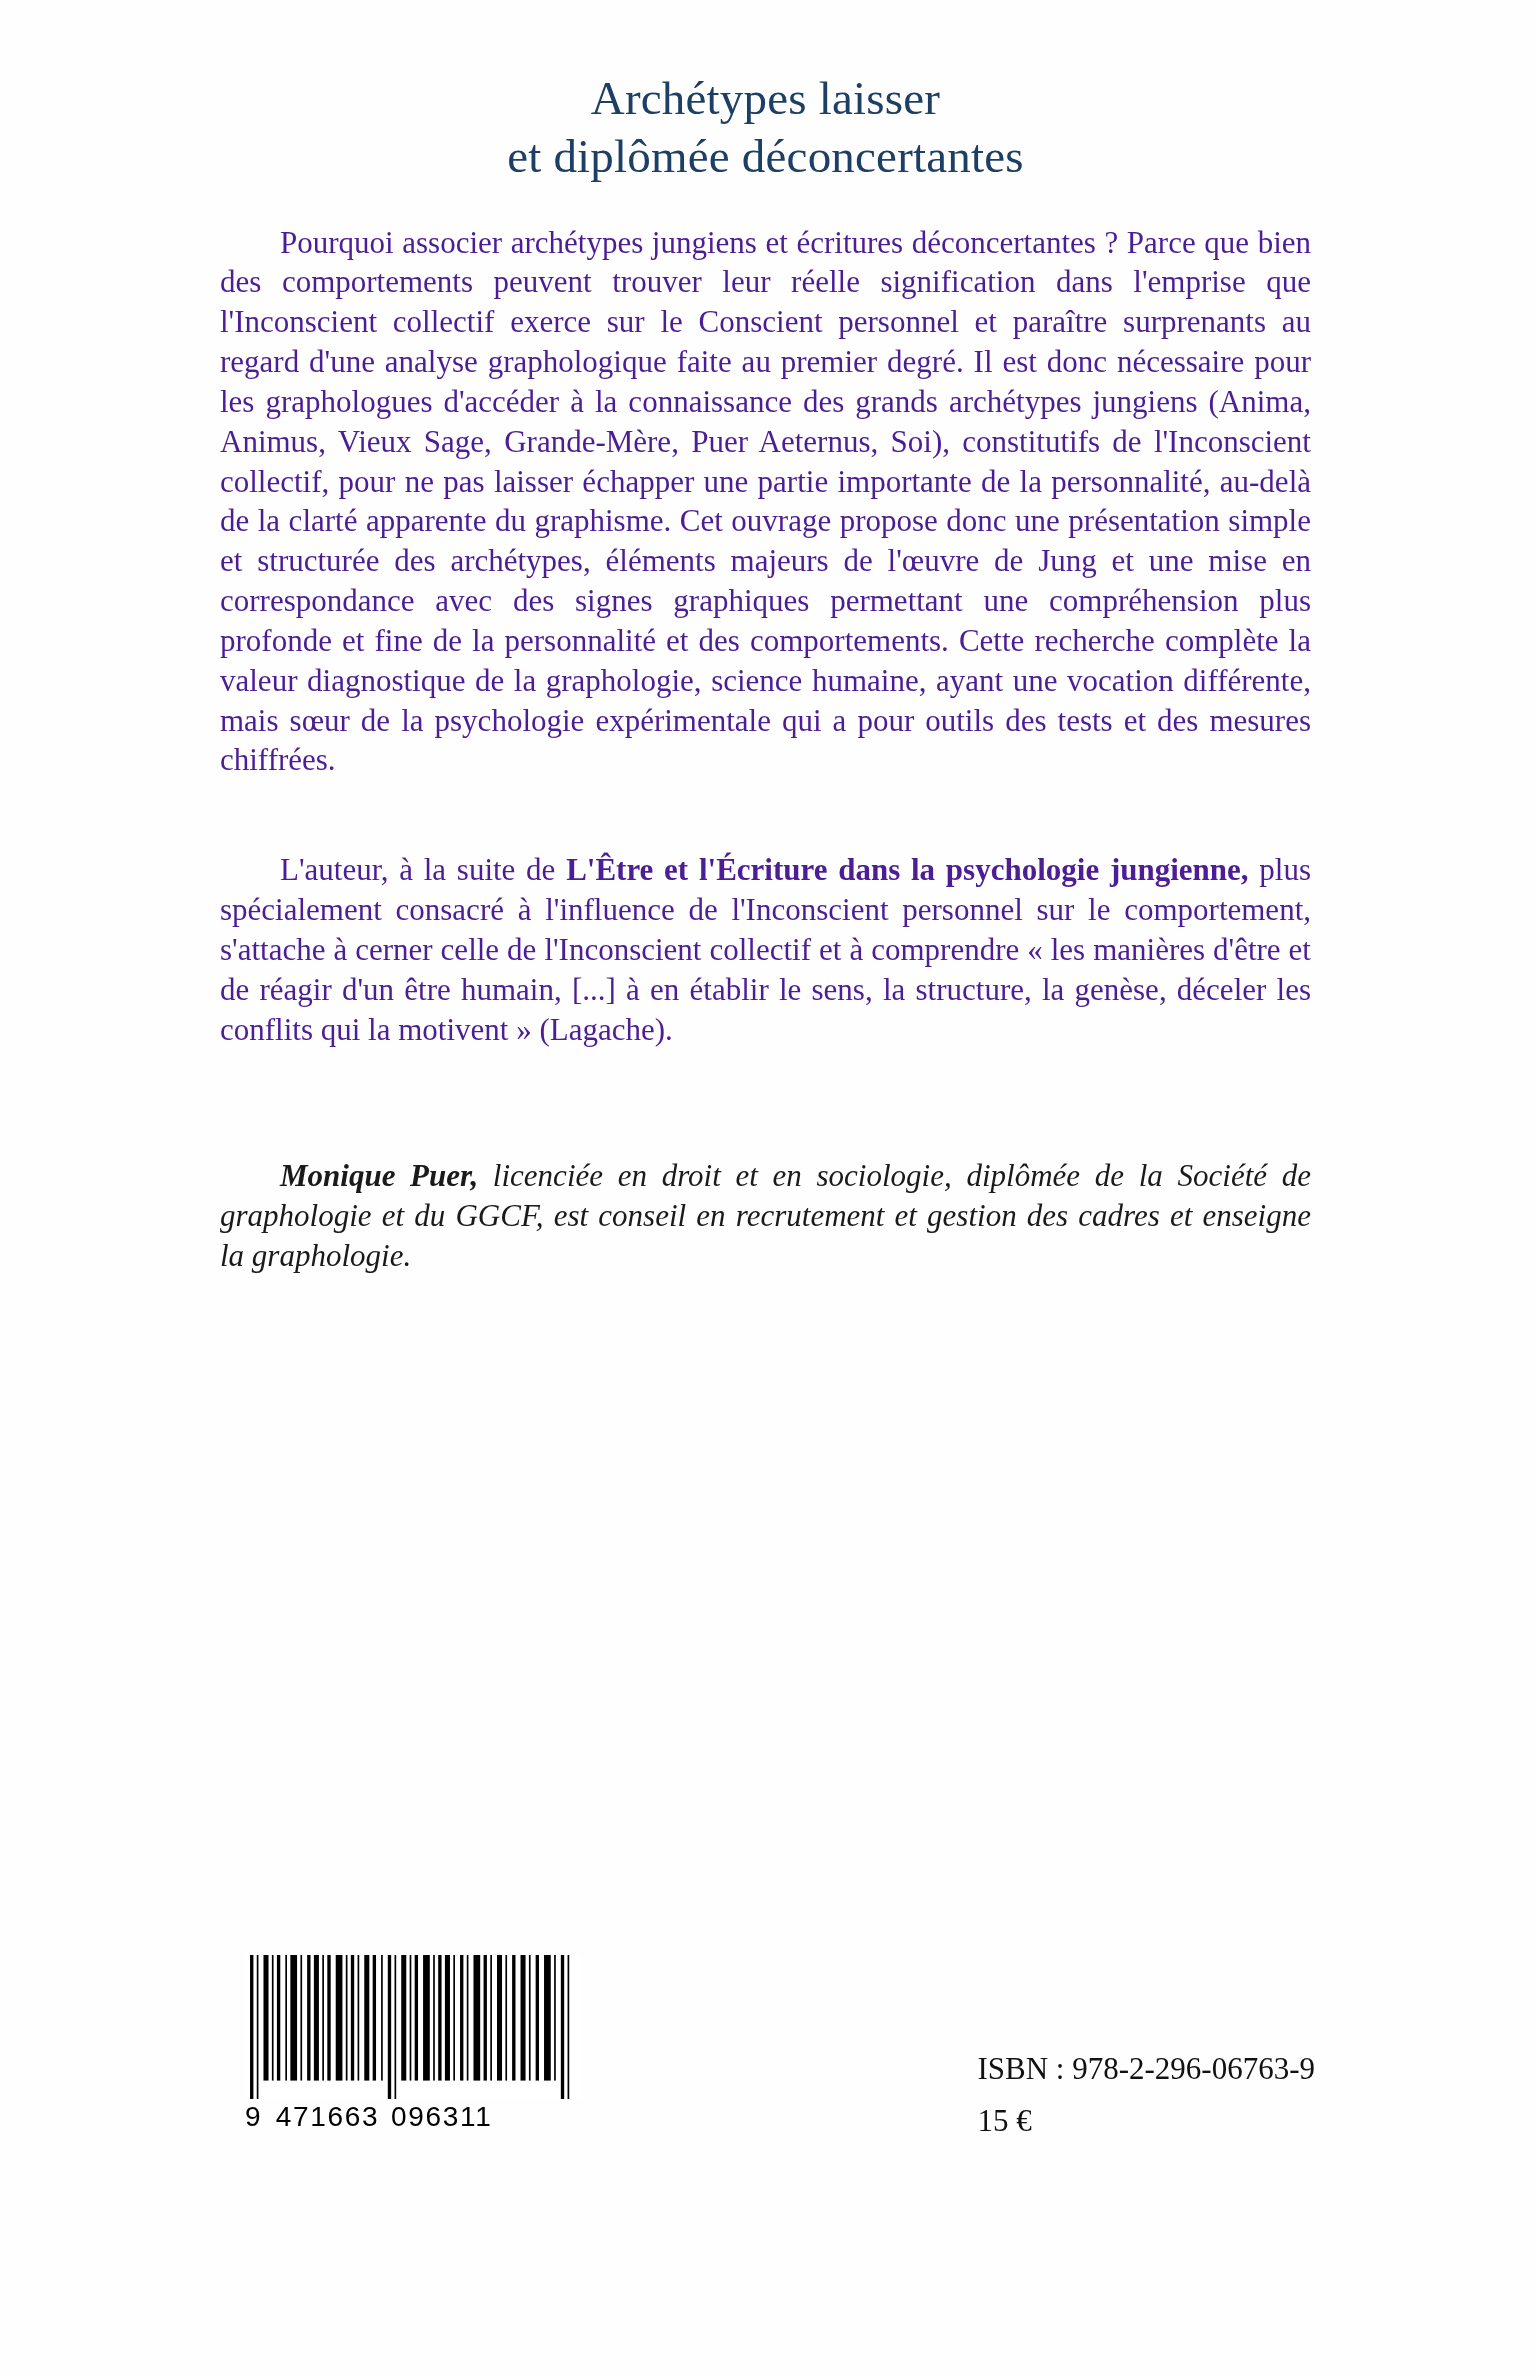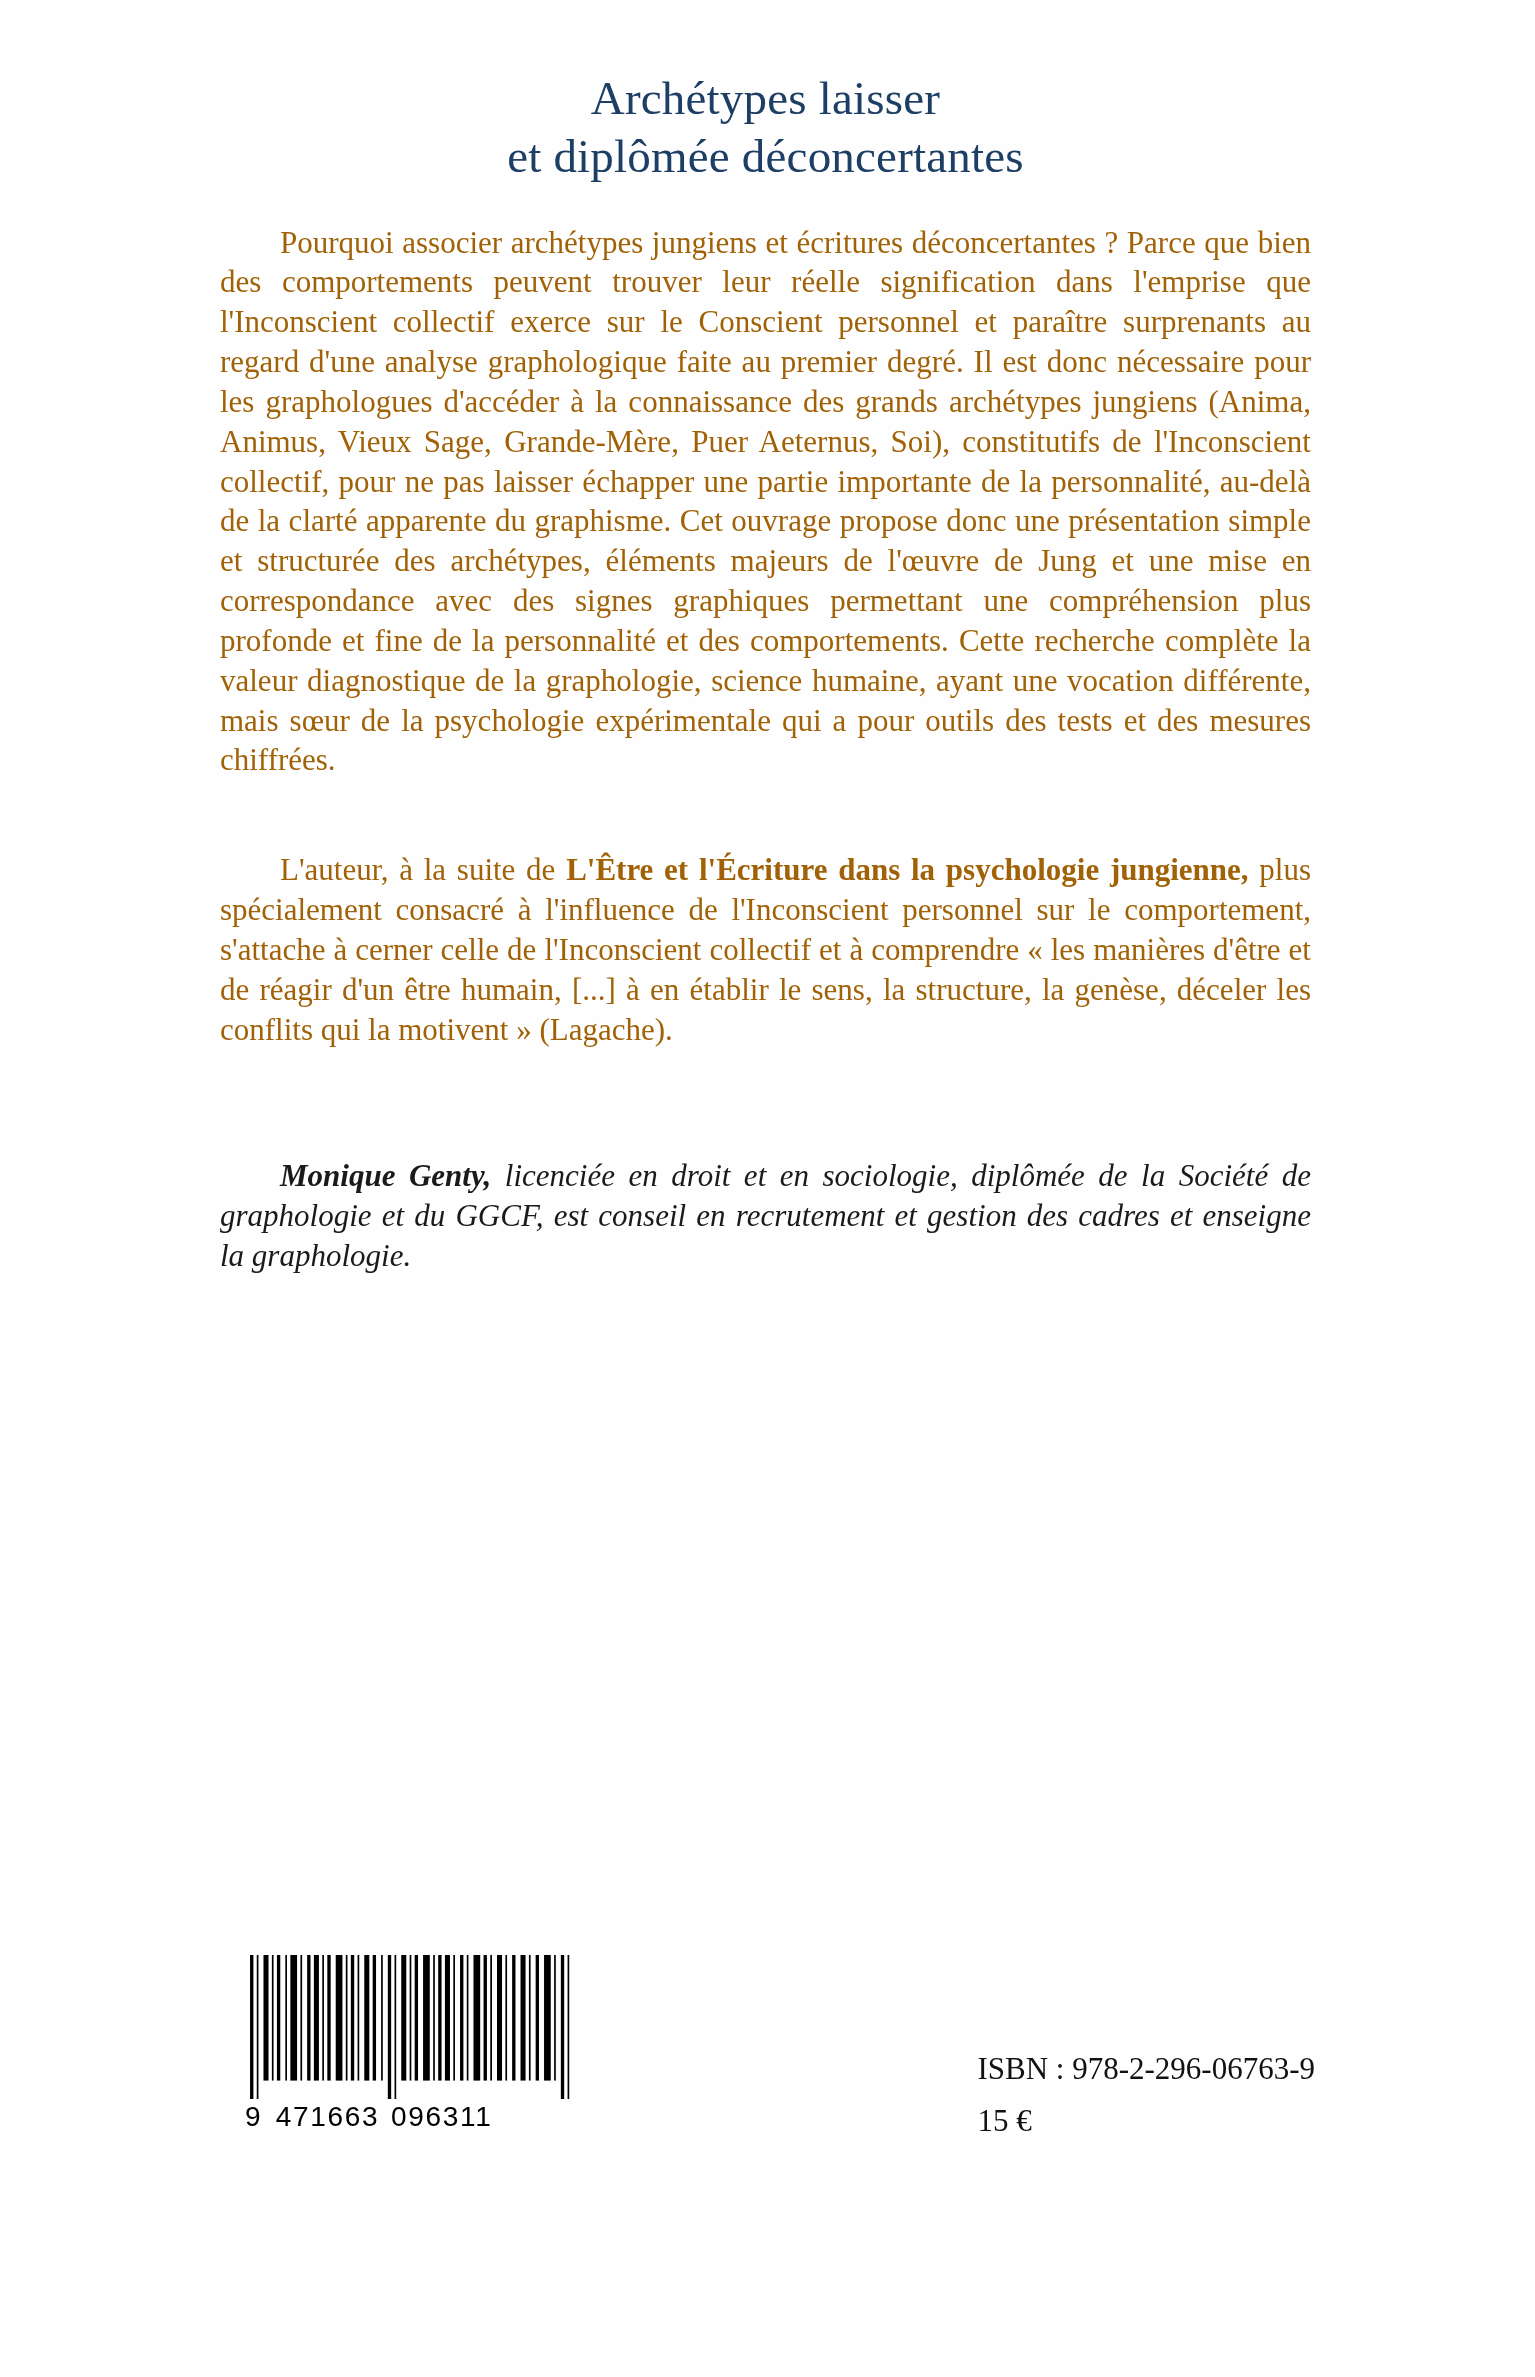--- a/index.html
+++ b/index.html
@@ -36,21 +36,21 @@
     letter-spacing: 0.2px;
   }
   .title .line {
     display: block;
   }
   p.body-text {
     margin: 0;
     font-size: 31px;
     line-height: 1.285;
     text-align: justify;
-    color: #a16207;
+    color: #4c1d95;
   }
   p.body-text.first {
     text-indent: 60px;
   }
   .para-gap-1 { height: 70px; }
   .para-gap-2 { height: 76px; }
   .bold { font-weight: bold; }
   .author-block {
     font-style: italic;
     font-size: 31px;
@@ -119,21 +119,21 @@
     </h1>
 
     <p class="body-text first">Pourquoi associer archétypes jungiens et écritures déconcertantes ? Parce que bien des comportements peuvent trouver leur réelle signification dans l'emprise que l'Inconscient collectif exerce sur le Conscient personnel et paraître surprenants au regard d'une analyse graphologique faite au premier degré. Il est donc nécessaire pour les graphologues d'accéder à la connaissance des grands archétypes jungiens (Anima, Animus, Vieux Sage, Grande-Mère, Puer Aeternus, Soi), constitutifs de l'Inconscient collectif, pour ne pas laisser échapper une partie importante de la personnalité, au-delà de la clarté apparente du graphisme. Cet ouvrage propose donc une présentation simple et structurée des archétypes, éléments majeurs de l'œuvre de Jung et une mise en correspondance avec des signes graphiques permettant une compréhension plus profonde et fine de la personnalité et des comportements. Cette recherche complète la valeur diagnostique de la graphologie, science humaine, ayant une vocation différente, mais sœur de la psychologie expérimentale qui a pour outils des tests et des mesures chiffrées.</p>
 
     <div class="para-gap-1"></div>
 
     <p class="body-text first"><span>L'auteur, à la suite de </span><span class="bold">L'Être et l'Écriture dans la psychologie jungienne,</span><span> plus spécialement consacré à l'influence de l'Inconscient personnel sur le comportement, s'attache à cerner celle de l'Inconscient collectif et à comprendre « les manières d'être et de réagir d'un être humain, [...] à en établir le sens, la structure, la genèse, déceler les conflits qui la motivent » (Lagache).</span></p>
 
     <div class="para-gap-2"></div>
 
-    <p class="author-block"><span class="name">Monique Genty,</span><span> licenciée en droit et en sociologie, diplômée de la Société de graphologie et du GGCF, est conseil en recrutement et gestion des cadres et enseigne la graphologie.</span></p>
+    <p class="author-block"><span class="name">Monique Puer,</span><span> licenciée en droit et en sociologie, diplômée de la Société de graphologie et du GGCF, est conseil en recrutement et gestion des cadres et enseigne la graphologie.</span></p>
 
   </div>
 
   <div class="footer">
 
     <div class="barcode-wrap">
       <svg class="barcode" viewBox="0 0 400 172" preserveAspectRatio="none">
         <rect x="0" y="0" width="400" height="172" fill="#ffffff"></rect>
         <g fill="#000000">
           <rect x="6" y="0" width="4" height="172"></rect>

